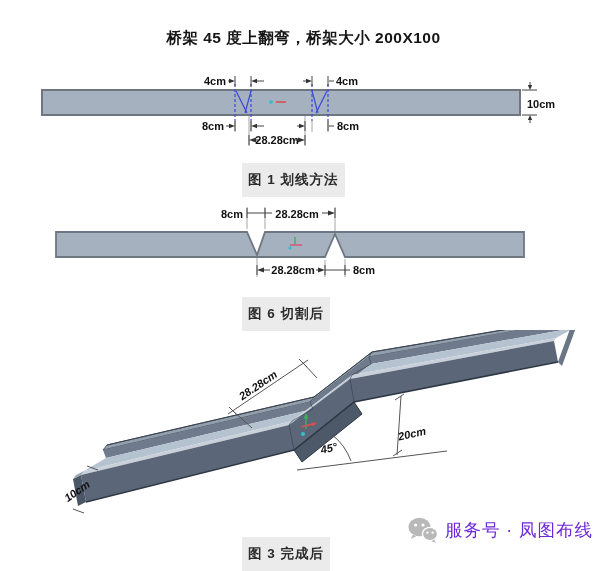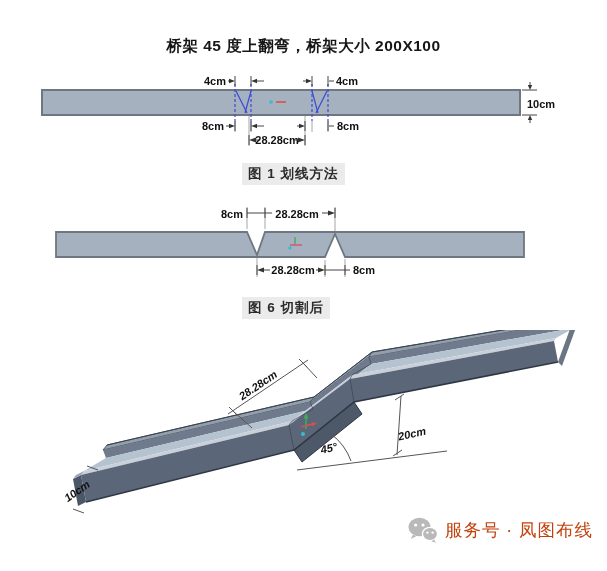--- a/index.html
+++ b/index.html
@@ -1,25 +1,25 @@
 <!DOCTYPE html>
 <html><head>
 <meta charset="utf-8">
 <style>
   html,body{margin:0;padding:0;background:#fff;}
   .page{position:relative;width:607px;height:571px;background:#ffffff;overflow:hidden;
         font-family:"Liberation Sans",sans-serif;}
-  .title{position:absolute;top:36px;left:0;width:607px;text-align:center;
+  .title{position:absolute;top:28px;left:0;width:607px;text-align:center;
          font-size:15.5px;font-weight:700;color:#161616;letter-spacing:.5px;}
   .fig-svg{position:absolute;left:0;}
   .cap{position:absolute;left:242px;background:#ebebeb;color:#2b2b2b;
-       font-size:13.5px;font-weight:600;padding:2px 6px;letter-spacing:1px;white-space:nowrap;}
+       font-size:13.5px;font-weight:600;padding:8px 6px;letter-spacing:1px;white-space:nowrap;}
   .cap1{top:163px}.cap2{top:297px}.cap3{top:537px}
   .watermark{position:absolute;top:516px;left:408px;display:flex;align-items:center;gap:7px;
-             color:#c2410c;font-size:17.5px;letter-spacing:1px;white-space:nowrap;}
+             color:#6d28d9;font-size:17.5px;letter-spacing:1px;white-space:nowrap;}
   svg text.dim{font-family:"Liberation Sans",sans-serif;font-size:11px;font-weight:700;fill:#111;}
   svg text.dim3{font-family:"Liberation Sans",sans-serif;font-size:11px;font-weight:700;
                 font-style:italic;fill:#111;}
 </style>
 </head>
 <body>
 
 <div class="page">
 
   <div class="title">桥架 45 度上翻弯，桥架大小 200X100</div>
@@ -202,20 +202,21 @@
       <line x1="401" y1="396" x2="397" y2="455"></line>
       <line x1="395" y1="400" x2="404" y2="394"></line>
       <line x1="393" y1="456" x2="402" y2="450"></line>
       <text class="dim3" x="412" y="438" text-anchor="middle" transform="rotate(-12 410 434)" stroke="none">20cm</text>
 
       <line x1="87" y1="466" x2="98" y2="470"></line>
       <line x1="73" y1="509" x2="84" y2="513"></line>
       <text class="dim3" x="77" y="495" text-anchor="middle" transform="rotate(-35 77 491)" stroke="none">10cm</text>
     </g>
   </svg>
+  <div class="cap cap3">图 3 完成后</div>
 
   <div class="watermark">
     <svg width="30" height="28" viewBox="0 0 30 28">
       <ellipse cx="11.5" cy="11" rx="11" ry="9.2" fill="#b9b9b9"></ellipse>
       <path d="M5,18.5 l-2.2,4.4 l5.4,-2.6 z" fill="#b9b9b9"></path>
       <circle cx="7.6" cy="9" r="1.6" fill="#ffffff"></circle>
       <circle cx="15" cy="9" r="1.6" fill="#ffffff"></circle>
       <ellipse cx="22" cy="18" rx="7.6" ry="6.6" fill="#b9b9b9" stroke="#ffffff" stroke-width="1.4"></ellipse>
       <path d="M26.2,23.6 l1.6,3.2 l-4.4,-1.6 z" fill="#b9b9b9"></path>
       <circle cx="19.4" cy="16.6" r="1.2" fill="#ffffff"></circle>

